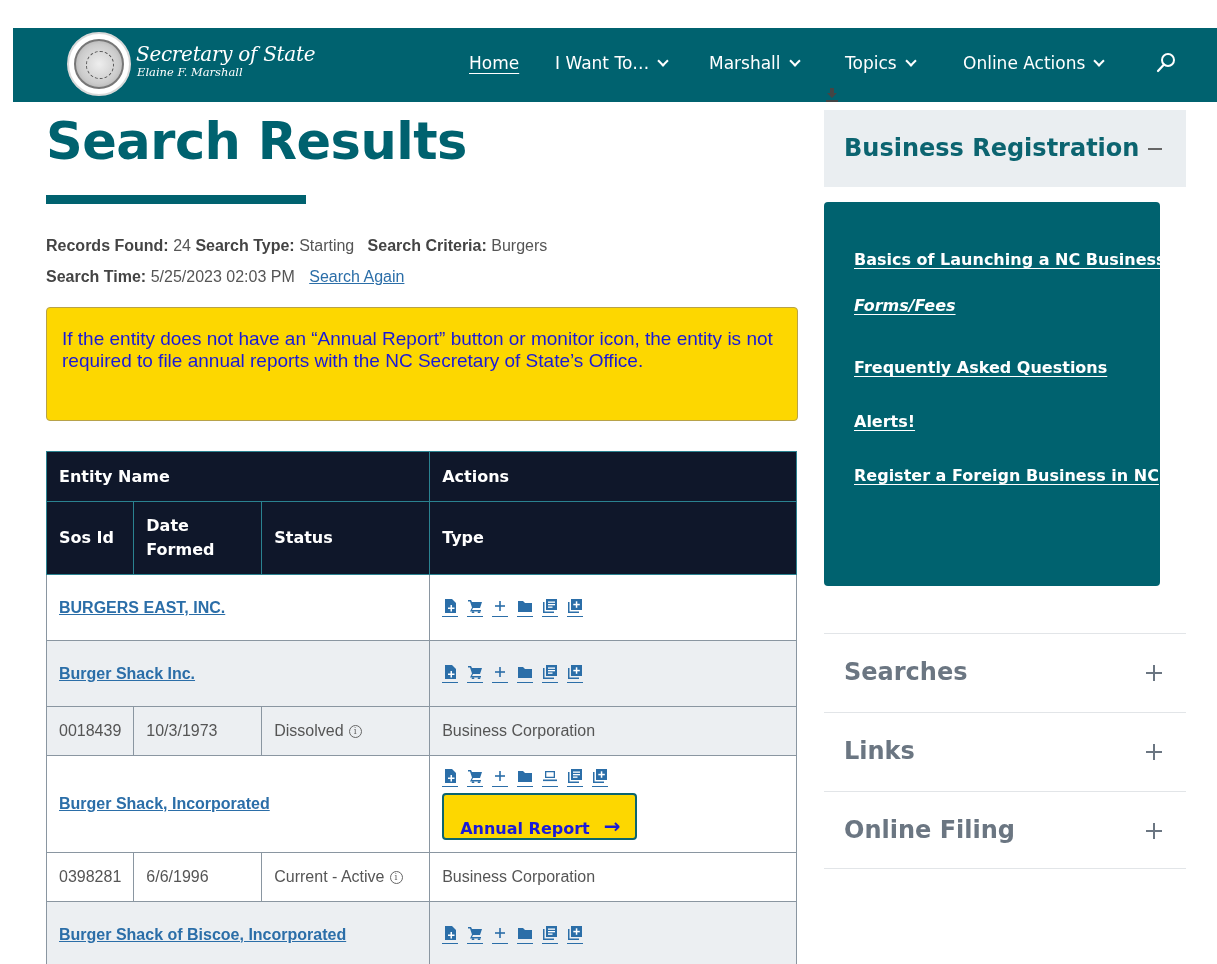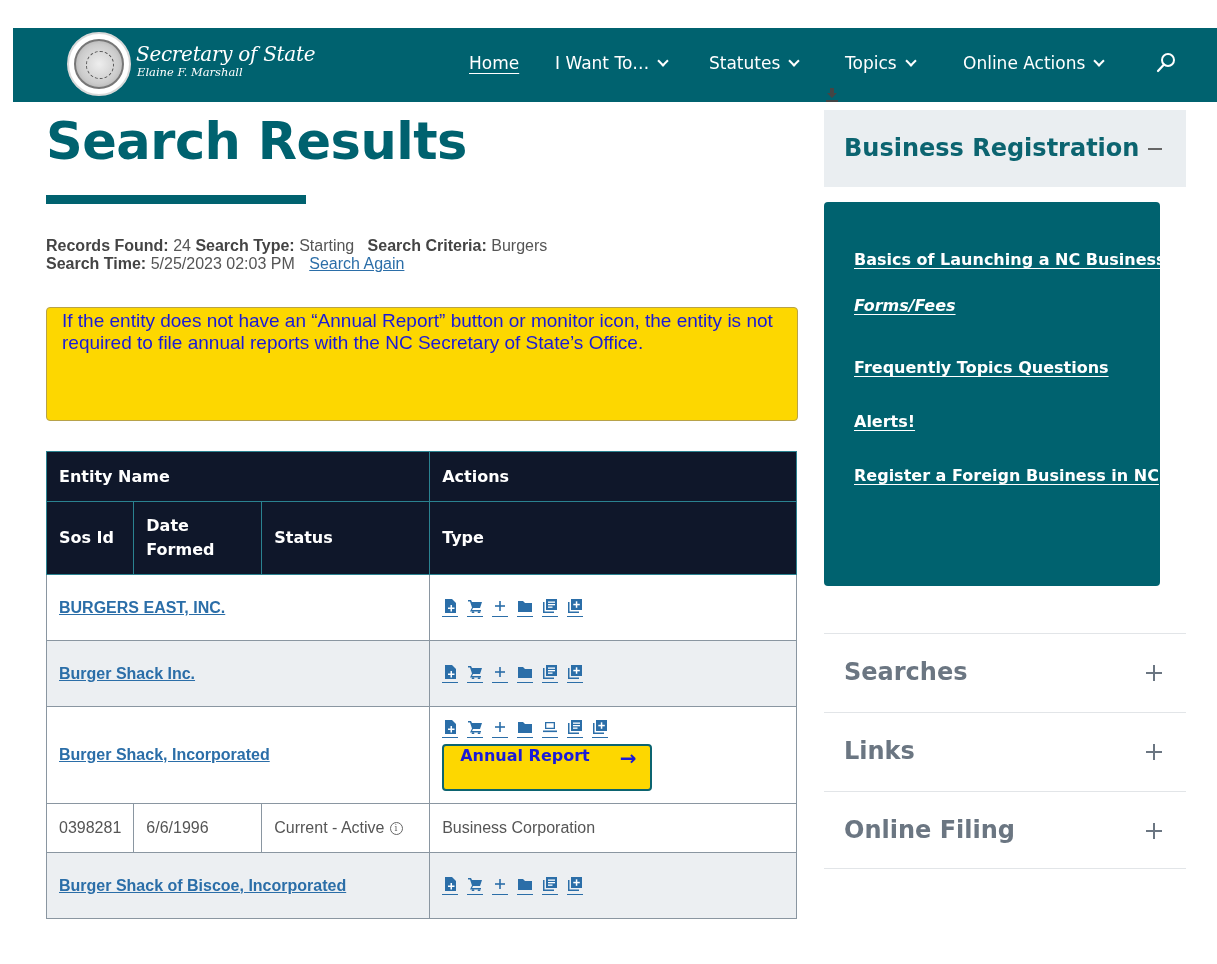--- a/index.html
+++ b/index.html
@@ -18,41 +18,41 @@
   .nav.home .nav-label { text-decoration: underline; text-underline-offset: 4px; }
   .chev { display: inline-block; width: 8px; height: 8px; border-right: 2px solid #fff; border-bottom: 2px solid #fff; transform: rotate(45deg); margin-left: 10px; margin-top: -5px; }
   .search-icon { position: absolute; left: 1143px; top: 24px; width: 20px; height: 22px; }
 
   
   .page-title { position: absolute; left: 46px; top: 112px; font-family: "DejaVu Sans", sans-serif; font-size: 51px; font-weight: bold; color: #00626f; letter-spacing: -0.5px; }
   .title-bar { position: absolute; left: 46px; top: 195px; width: 260px; height: 9px; background: #00626f; }
   .meta { position: absolute; left: 46px; font-size: 16px; color: #555; white-space: nowrap; }
   .meta b { color: #444; font-weight: bold; }
   .meta-row1 { top: 237px; }
-  .meta-row2 { top: 255px; }
+  .meta-row2 { top: 268px; }
   .search-again { color: #2b6ea8; text-decoration: underline; margin-left: 10px; }
 
-  .notice { position: absolute; left: 46px; top: 307px; width: 752px; height: 114px; background: #fdd700; border: 1px solid #b7a24a; border-radius: 4px; padding: 2px 15px; color: #1a1ad8; font-size: 19px; line-height: 22px; }
+  .notice { position: absolute; left: 46px; top: 307px; width: 752px; height: 114px; background: #fdd700; border: 1px solid #b7a24a; border-radius: 4px; padding: 20px 15px; color: #1a1ad8; font-size: 19px; line-height: 22px; }
 
   
   .tbl { position: absolute; left: 46px; top: 451px; width: 751px; border-collapse: collapse; font-size: 16px; }
   .tbl td, .tbl th { border: 1px solid #8a96a1; padding: 0 12px; text-align: left; vertical-align: middle; }
   .tbl th { background: #0f172a; color: #fff; font-family: "DejaVu Sans", sans-serif; font-weight: bold; font-size: 16px; border-color: #2a8290; }
   .tbl .h1 th { height: 50px; }
   .tbl .h2 th { height: 73px; line-height: 24px; }
   .tbl tr.name-row td { height: 66px; }
   .tbl tr.name-row.tall td { height: 97px; }
   .tbl tr.data-row td { height: 49px; color: #555; }
   .tbl tr.shade td { background: #eceff2; }
   .entity-link { color: #2b6ea8; font-weight: bold; text-decoration: underline; font-size: 16px; }
   .info-icon { display: inline-block; width: 13px; height: 13px; border: 1px solid #666; border-radius: 50%; font-size: 9px; line-height: 11px; text-align: center; color: #666; margin-left: 5px; vertical-align: 2px; font-family: "DejaVu Serif", serif; }
   .actions { display: flex; gap: 9px; align-items: flex-end; }
   .act { width: 16px; height: 18px; border-bottom: 1.5px solid #2b6ea8; display: flex; align-items: center; justify-content: center; cursor: pointer; padding-bottom: 2px; }
   .act svg { width: 14px; height: 14px; fill: #2b6ea8; }
-  .ar-btn { display: inline-flex; align-items: flex-start; margin-top: 6px; height: 47px; padding: 0 14px 0 16px; background: #fdd700; border: 2px solid #0c6470; border-radius: 4px; color: #1a1ad8; font-family: "DejaVu Sans", sans-serif; font-weight: bold; font-size: 16px; cursor: pointer; gap: 16px; }
+  .ar-btn { display: inline-flex; align-items: flex-end; margin-top: 6px; height: 47px; padding: 0 14px 0 16px; background: #fdd700; border: 2px solid #0c6470; border-radius: 4px; color: #1a1ad8; font-family: "DejaVu Sans", sans-serif; font-weight: bold; font-size: 16px; cursor: pointer; }
   .ar-btn .arr { margin-left: 14px; font-size: 20px; }
 
   
   .dl-icon { position: absolute; left: 826px; top: 88px; width: 12px; height: 14px; }
   .acc-open { position: absolute; left: 824px; top: 110px; width: 362px; height: 77px; background: #eaeef1; }
   .acc-open-title { position: absolute; left: 20px; top: 24px; font-family: "DejaVu Sans", sans-serif; font-weight: bold; font-size: 24px; color: #0c6470; }
   .minus { position: absolute; left: 324px; top: 38px; width: 14px; height: 2px; background: #666; }
   .acc-panel { position: absolute; left: 824px; top: 202px; width: 336px; height: 384px; background: #00626f; border-radius: 4px; }
   .side-link { position: absolute; left: 30px; color: #fff; font-family: "DejaVu Sans", sans-serif; font-weight: bold; font-size: 16px; text-decoration: underline; text-underline-offset: 3px; white-space: nowrap; }
   .acc { position: absolute; left: 824px; width: 362px; height: 79px; border-top: 1px solid #e2e5e8; }
@@ -74,21 +74,21 @@
   <div class="brand-sub">Elaine F. Marshall</div>
 
   <div class="nav home" style="left:456px;">
     <span class="nav-label">Home</span>
   </div>
   <div class="nav" style="left:542px;">
     <span class="nav-label">I Want To…</span>
     <span class="chev"></span>
   </div>
   <div class="nav" style="left:696px;">
-    <span class="nav-label">Statutes</span>
+    <span class="nav-label">Marshall</span>
     <span class="chev"></span>
   </div>
   <div class="nav" style="left:832px;">
     <span class="nav-label">Topics</span>
     <span class="chev"></span>
   </div>
   <div class="nav" style="left:950px;">
     <span class="nav-label">Online Actions</span>
     <span class="chev"></span>
   </div>
@@ -220,20 +220,26 @@
               <svg viewBox="0 0 14 14">
                 <path d="M0 3h1.5v9.5H11V14H0z"></path>
                 <path d="M3 0h11v11H3z"></path>
                 <rect x="7.8" y="2.3" width="1.5" height="6.5" fill="#fff"></rect>
                 <rect x="5.3" y="4.8" width="6.5" height="1.5" fill="#fff"></rect>
               </svg>
             </span>
           </div>
         </td>
       </tr>
+      <tr class="data-row shade">
+        <td>0018439</td>
+        <td>10/3/1973</td>
+        <td><span>Dissolved</span><span class="info-icon">i</span></td>
+        <td>Business Corporation</td>
+      </tr>
       <tr class="name-row tall">
         <td colspan="3"><a class="entity-link">Burger Shack, Incorporated</a></td>
         <td><div class="actions">
             <span class="act">
               <svg viewBox="0 0 14 14">
                 <path d="M2 0h7l4 4v10H2z"></path>
                 <path d="M7.5 6v2.5H5v1.5h2.5V12.5H9V10h2.5V8.5H9V6z" fill="#fff"></path>
               </svg>
             </span>
             <span class="act">
@@ -344,21 +350,21 @@
   <rect x="0" y="12" width="12" height="2" fill="#444"></rect>
 </svg>
 
 <div class="acc-open">
   <div class="acc-open-title">Business Registration</div>
   <div class="minus"></div>
 </div>
 <div class="acc-panel">
   <a class="side-link" style="top:48px;">Basics of Launching a NC Business</a>
   <a class="side-link" style="top:94px;font-style:italic;">Forms/Fees</a>
-  <a class="side-link" style="top:156px;">Frequently Topics Questions</a>
+  <a class="side-link" style="top:156px;">Frequently Asked Questions</a>
   <a class="side-link" style="top:210px;">Alerts!</a>
   <a class="side-link" style="top:264px;">Register a Foreign Business in NC</a>
 </div>
 
 <div class="acc" style="top:633px;">
   <div class="acc-title">Searches</div>
   <div class="plus"></div>
 </div>
 <div class="acc" style="top:712px;">
   <div class="acc-title">Links</div>

